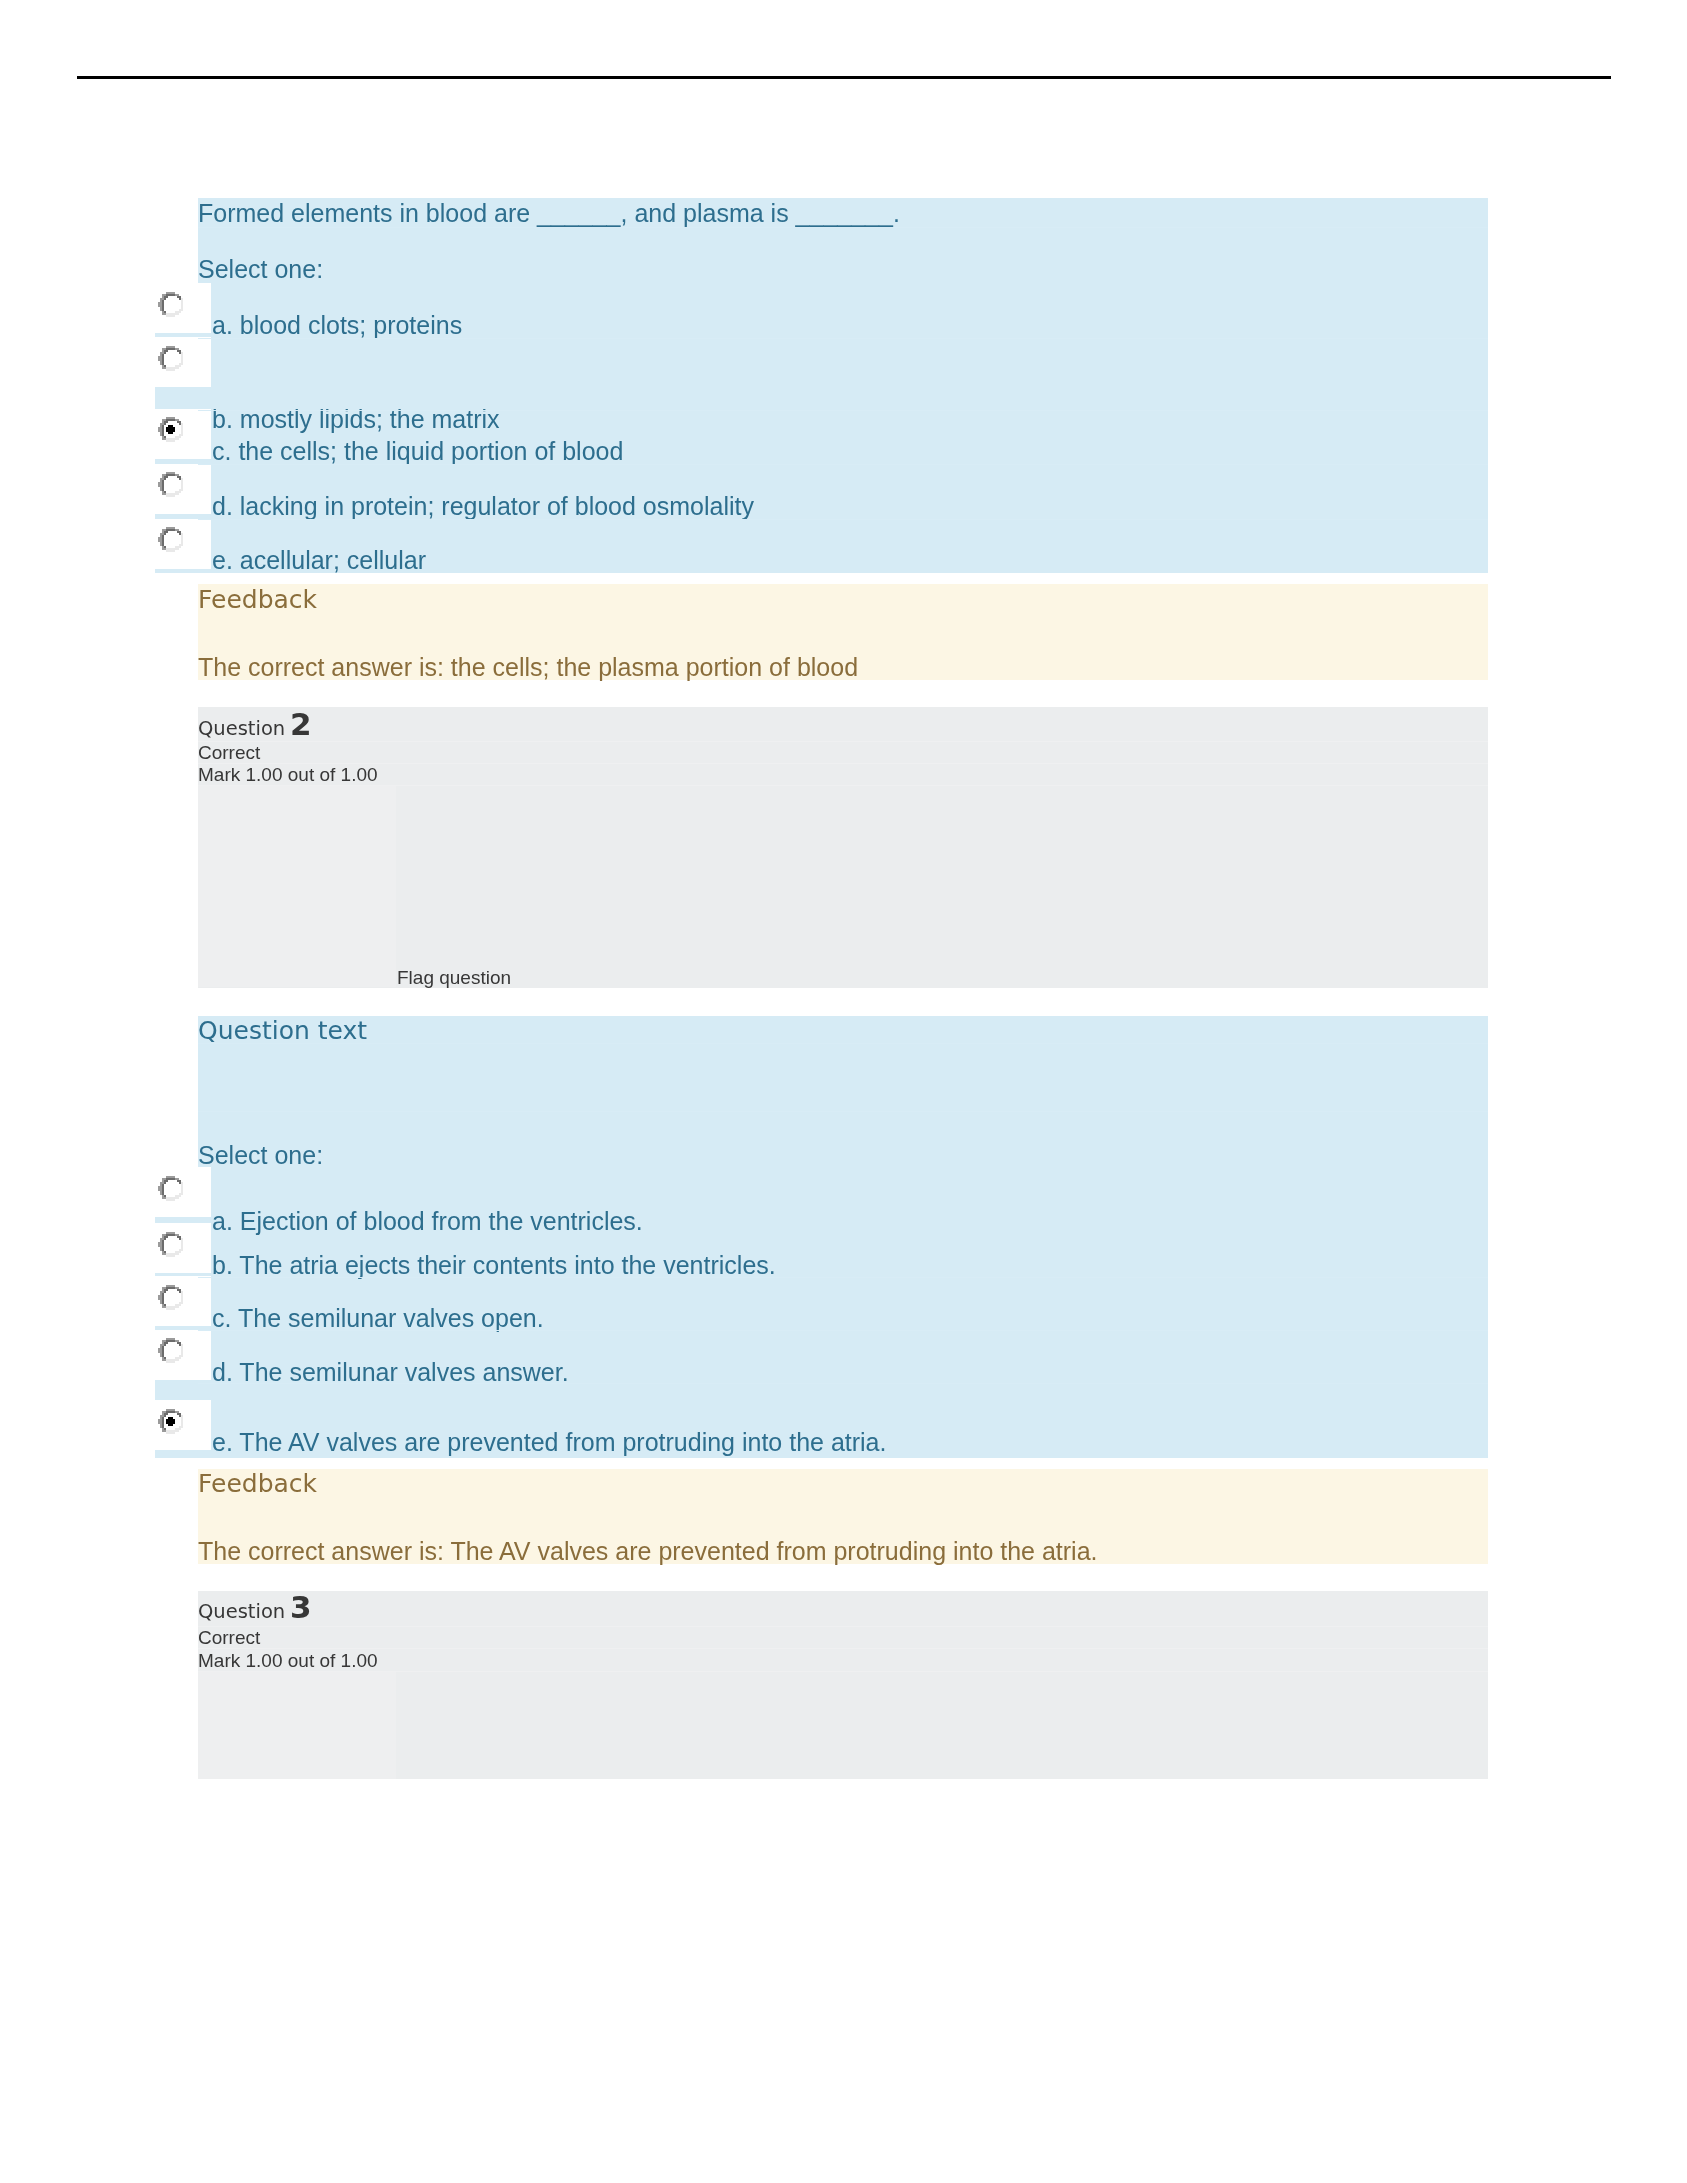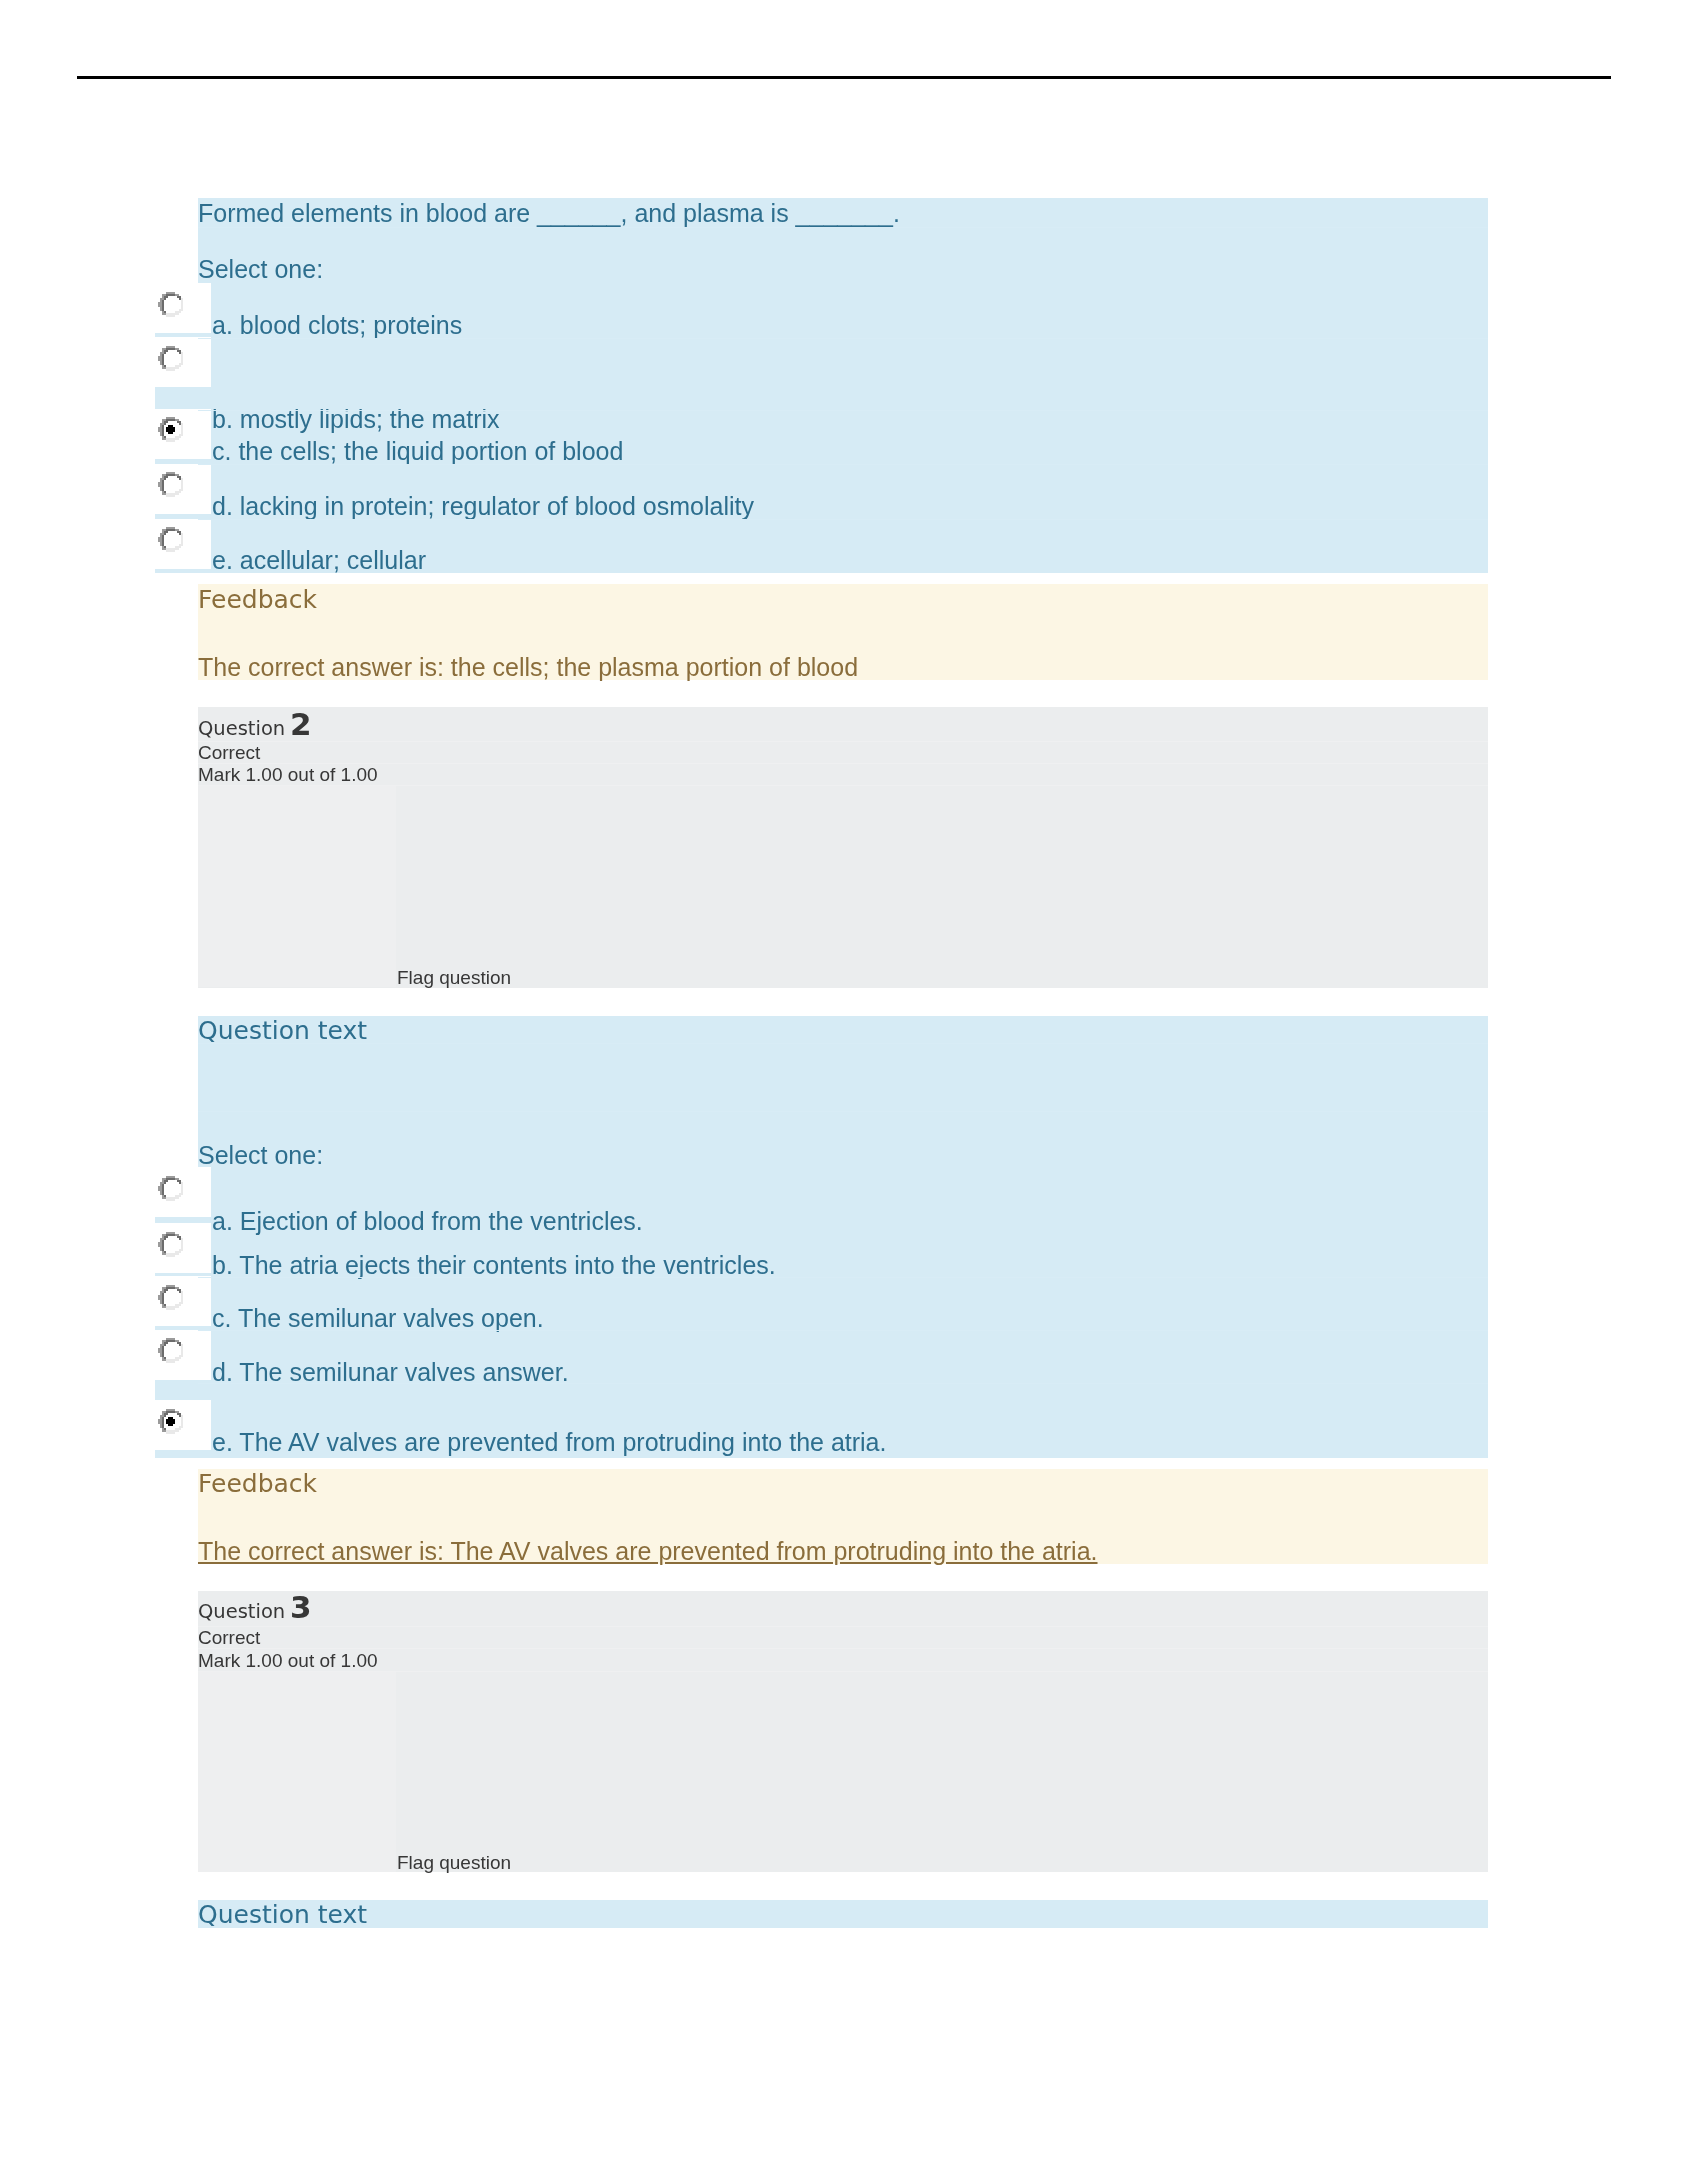--- a/index.html
+++ b/index.html
@@ -1,19 +1,19 @@
 <!DOCTYPE html>
 <html style="font-size:10.6px"><head>
 <meta charset="utf-8">
 <title>Quiz review</title>
 <style>
   html,body{margin:0;padding:0;background:#ffffff;}
   body{width:1687px;height:2183px;overflow:hidden;font-family:"Liberation Sans",sans-serif;
        -webkit-font-smoothing:antialiased;text-rendering:optimizeLegibility;}
-  .page{position:relative;width:1687px;height:2183px;background:#fff;overflow:hidden;}
+  .page{position:relative;width:1687px;height:1779px;background:#fff;overflow:hidden;}
   .rule{position:absolute;left:77px;top:76px;width:1534px;height:2.6px;background:#000;}
   .band{position:absolute;}
   .bg-q{background:#d6ebf5;}
   .bg-fb{background:#fcf6e4;}
   .bg-info{background:#ebedee;}
   .bg-info-l{background:#eeeff0;}
   .bg-info-rule{background:#eff0f1;}
   .bg-q-rule{background:#d8ecf6;}
   .tx{position:absolute;white-space:nowrap;line-height:1;}
   .qtext{font-family:"Liberation Sans",sans-serif;font-size:25px;color:#2d6e8e;}
@@ -421,21 +421,21 @@
         <rect x="4" y="5" width="4" height="2" fill="#000"></rect>
       </svg></div>
 <div class="tx qtext" style="left:212px;top:1430px;"><span>e.</span> <span>The AV valves are prevented from protruding into the atria.</span></div>
 <div class="band bg-q-rule" style="left:198px;top:1043px;width:1290px;height:0.7px;"></div>
 <div class="band bg-q-rule" style="left:198px;top:1111px;width:1290px;height:0.7px;"></div>
 <div class="band bg-q-rule" style="left:198px;top:1277px;width:1290px;height:0.7px;"></div>
 <div class="band bg-q-rule" style="left:198px;top:1330px;width:1290px;height:0.7px;"></div>
 <div class="band bg-q-rule" style="left:198px;top:1383px;width:1290px;height:0.7px;"></div>
 <div class="band bg-fb" style="left:198px;top:1469px;width:1290px;height:95px;"></div>
 <div class="tx fbhead" style="left:198px;top:1471px;">Feedback</div>
-<div class="tx fbtext" style="left:198px;top:1539px;text-decoration:underline;">The correct answer is: The AV valves are prevented from protruding into the atria.</div>
+<div class="tx fbtext" style="left:198px;top:1539px;">The correct answer is: The AV valves are prevented from protruding into the atria.</div>
 <div class="band bg-info" style="left:198px;top:1591px;width:1290px;height:281px;"></div>
 <div class="band bg-info-l" style="left:198px;top:1671px;width:198px;height:201px;"></div>
 <div class="band bg-info-rule" style="left:198px;top:1626px;width:1290px;height:0.7px;"></div>
 <div class="band bg-info-rule" style="left:198px;top:1648px;width:1290px;height:0.7px;"></div>
 <div class="band bg-info-rule" style="left:198px;top:1671px;width:1290px;height:0.7px;"></div>
 <div class="tx ihead" style="left:198px;top:1602px;">Question</div>
 <div class="tx inum" style="left:290px;top:1592px;">3</div>
 <div class="tx itext" style="left:198px;top:1628px;">Correct</div>
 <div class="tx itext" style="left:198px;top:1651px;">Mark 1.00 out of 1.00</div>
 <div class="tx itext" style="left:397px;top:1853px;">Flag question</div>

